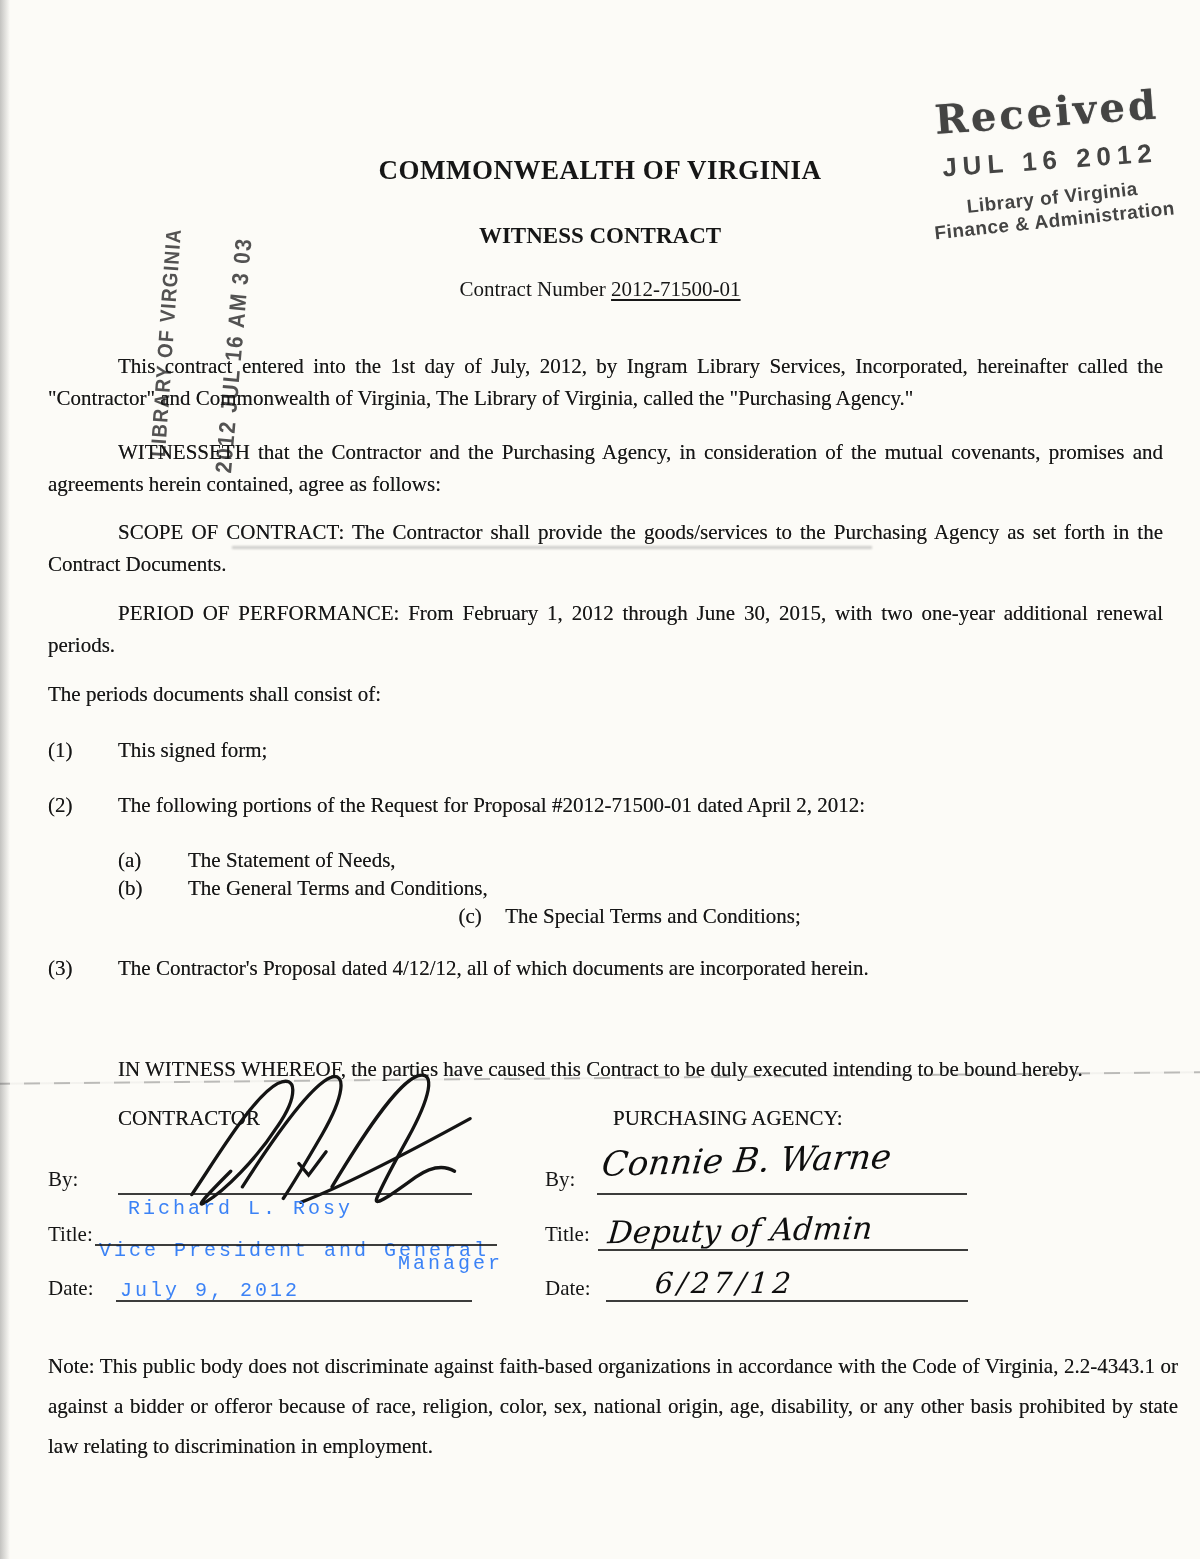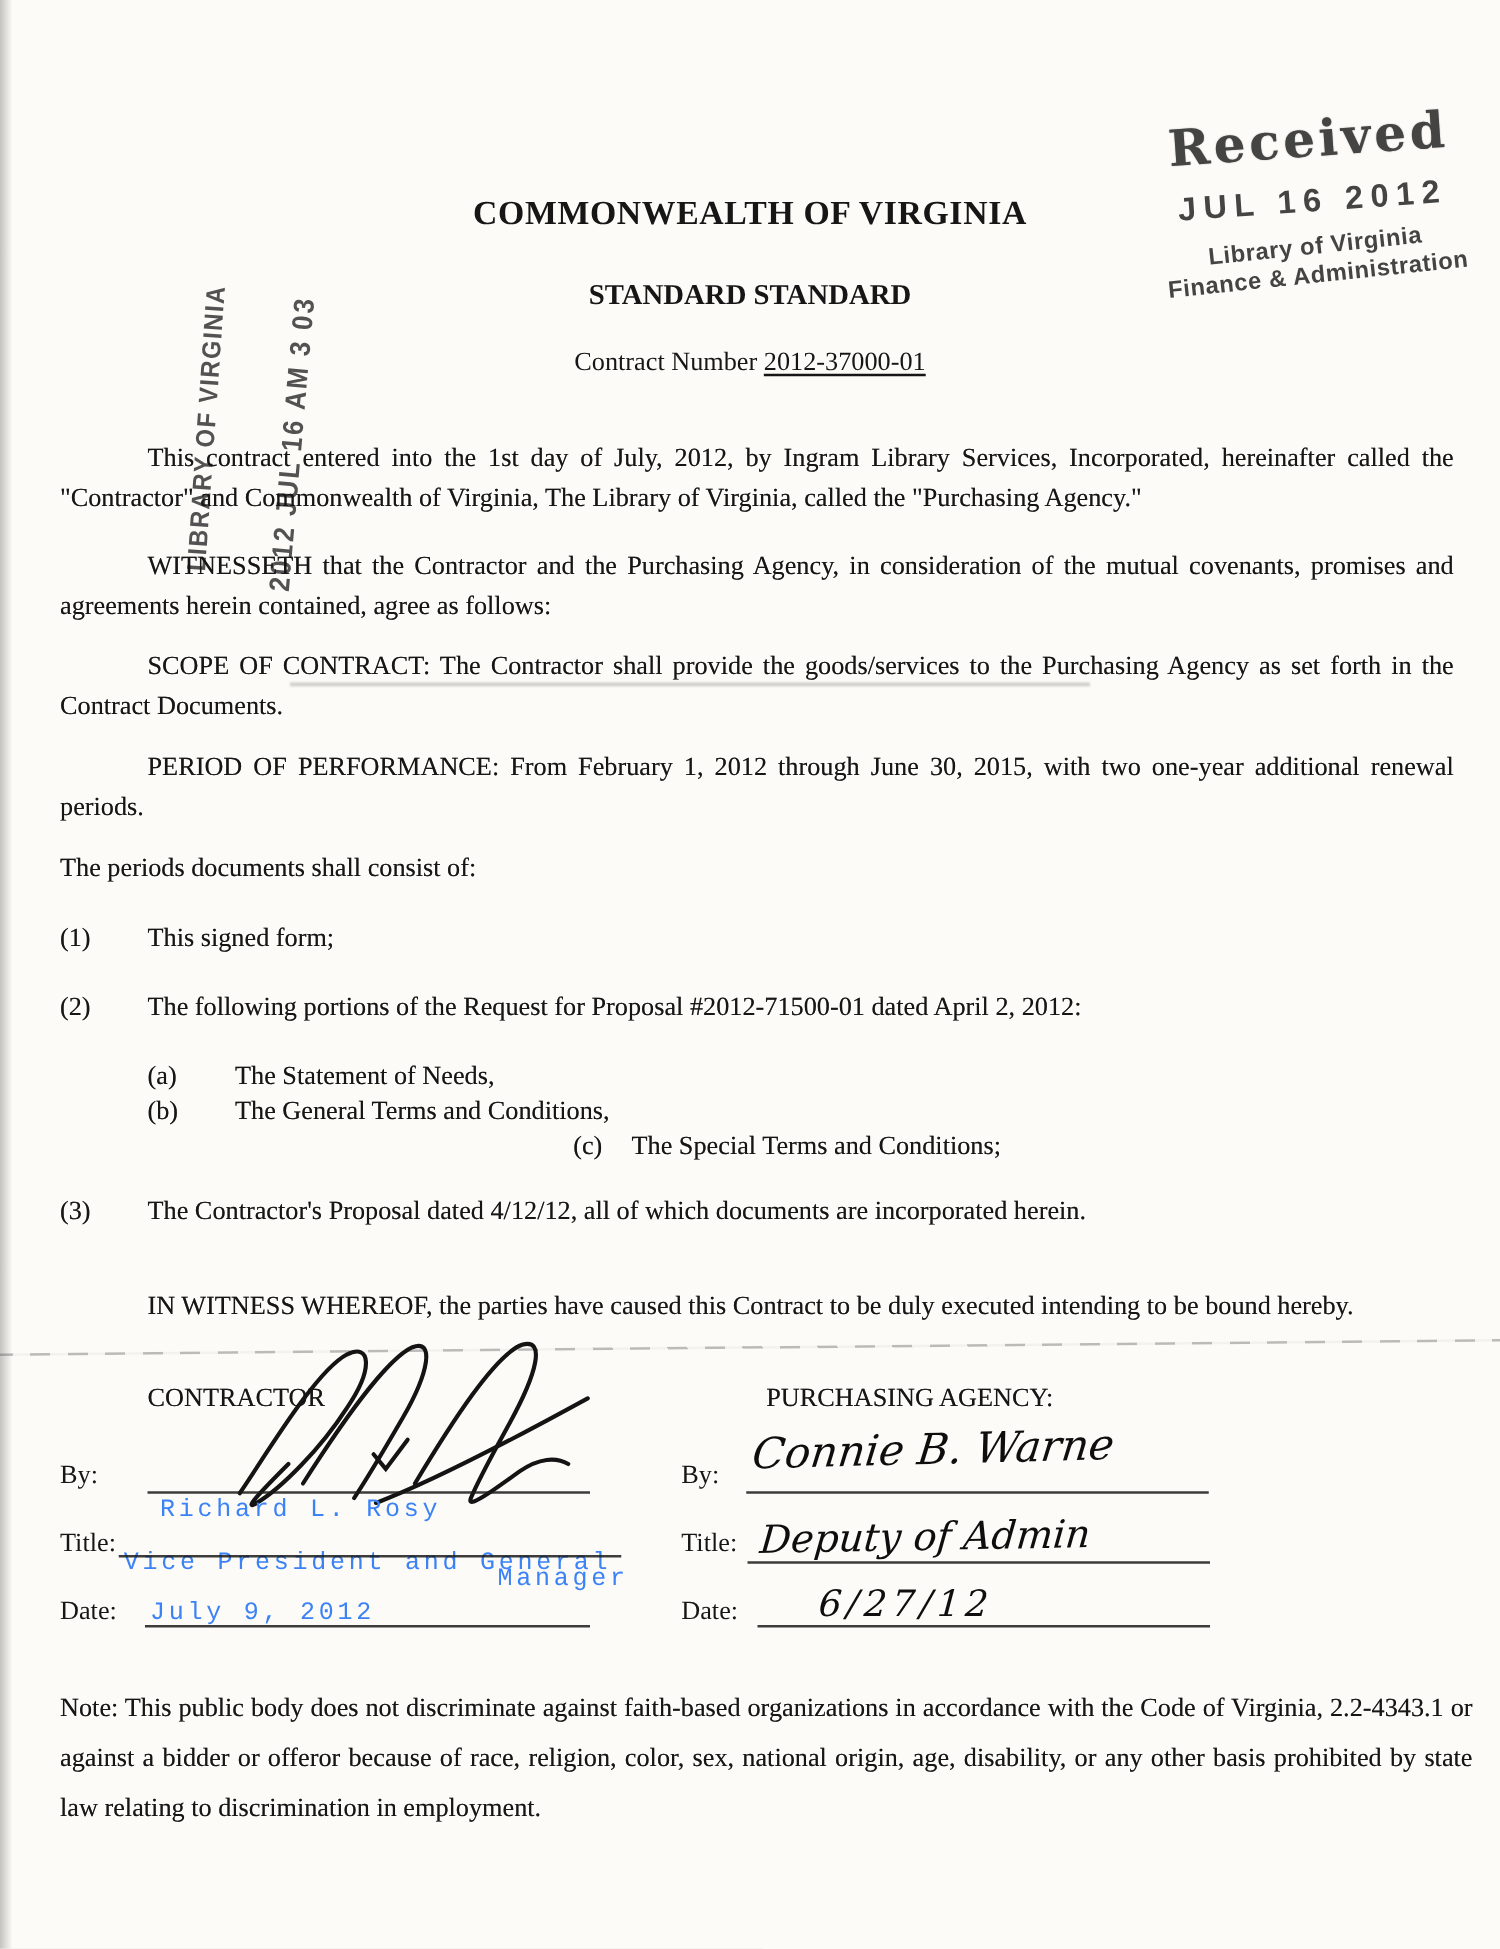--- a/index.html
+++ b/index.html
@@ -91,22 +91,22 @@
   
   .note{position:absolute;left:48px;top:1346px;width:1130px;font-size:21px;line-height:40px;text-align:justify;text-shadow:0 0 .4px rgba(0,0,0,.55);}
 </style>
 </head>
 <body>
 
 <div class="paper">
   <div class="scan-edge"></div>
 
   <div class="doc-title">COMMONWEALTH OF VIRGINIA</div>
-  <div class="doc-subtitle">STANDARD STANDARD</div>
-  <div class="contract-number-line"><span>Contract Number </span><span class="num">2012-37000-01</span></div>
+  <div class="doc-subtitle">WITNESS CONTRACT</div>
+  <div class="contract-number-line"><span>Contract Number </span><span class="num">2012-71500-01</span></div>
 
   <div class="stamp-received">
     <div class="word">Received</div>
     <div class="date">JUL 16 2012</div>
     <div class="org">
       <div>Library of Virginia</div>
       <div>Finance &amp; Administration</div>
     </div>
   </div>
 
@@ -120,21 +120,21 @@
   <div class="para indent" style="top:597px;">PERIOD OF PERFORMANCE:  From February 1, 2012 through June 30, 2015, with two one-year additional renewal periods.</div>
   <div class="para" style="top:678px;">The periods documents shall consist of:</div>
 
   <div class="list-row" style="top:736px;"><span class="n">(1)</span><span>This signed form;</span></div>
   <div class="list-row" style="top:791px;"><span class="n">(2)</span><span>The following portions of the Request for Proposal #2012-71500-01 dated April 2, 2012:</span></div>
   <div class="list-row sub" style="top:846px;"><span class="n">(a)</span><span>The Statement of Needs,</span></div>
   <div class="list-row sub" style="top:874px;"><span class="n">(b)</span><span>The General Terms and Conditions,</span></div>
   <div class="list-row sub" style="top:902px;text-align:center;"><span class="n">(c)</span><span>The Special Terms and Conditions;</span></div>
   <div class="list-row" style="top:954px;"><span class="n">(3)</span><span>The Contractor's Proposal dated 4/12/12, all of which documents are incorporated herein.</span></div>
 
-  <div class="para indent" style="top:1028px;width:1100px;">IN WITNESS WHEREOF, the parties have caused this Contract to be duly executed intending to be bound hereby.</div>
+  <div class="para indent" style="top:1053px;width:1100px;">IN WITNESS WHEREOF, the parties have caused this Contract to be duly executed intending to be bound hereby.</div>
 
   <div class="fold-line"></div>
 
   <div class="sig-heading" style="left:118px;top:1106px;">CONTRACTOR</div>
 
   <svg class="contractor-sig" viewBox="0 0 300 150">
     <path d="M8 128 C 30 96, 70 28, 96 14 C 116 4, 118 26, 96 58 C 74 92, 42 124, 22 136 C 10 143, 24 128, 48 104"></path>
     <path d="M60 120 C 92 70, 128 18, 150 8 C 168 1, 164 28, 142 66 C 124 97, 110 120, 102 132"></path>
     <path d="M118 96 L 128 108 L 146 84"></path>
     <path d="M152 120 C 182 70, 218 14, 240 6 C 260 0, 252 30, 230 70 C 214 99, 202 122, 198 132 C 194 142, 216 126, 238 110 C 254 99, 268 98, 278 104"></path>

